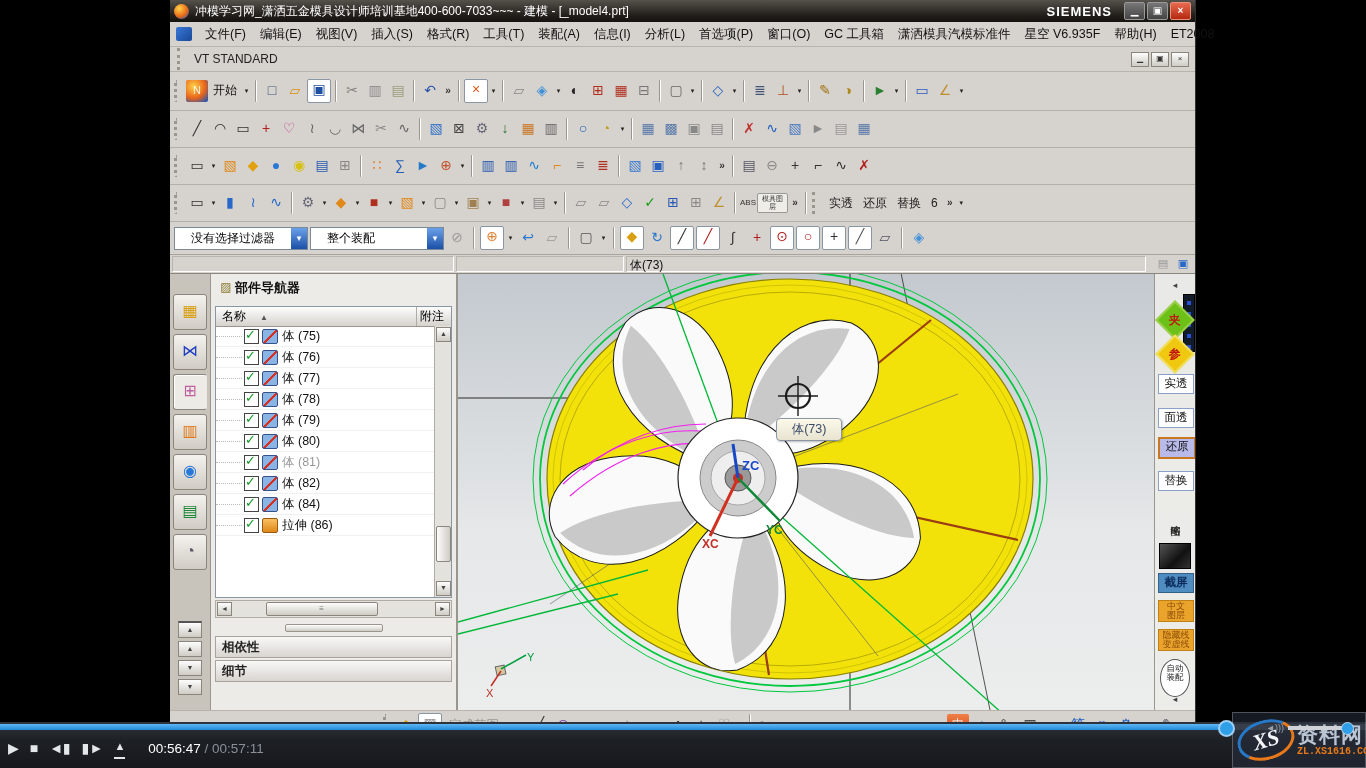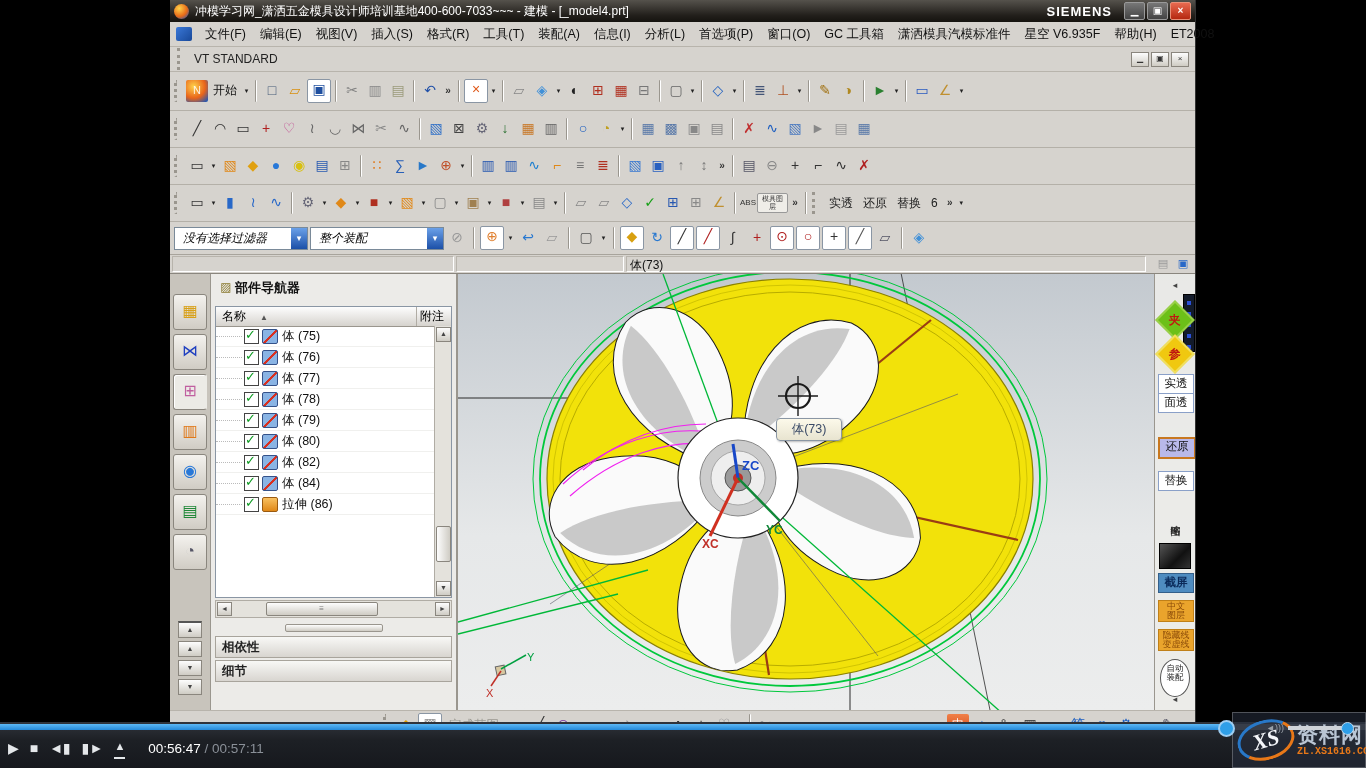--- a/index.html
+++ b/index.html
@@ -33,21 +33,21 @@
   .tbi.tiny{width:27px;font-size:7px;line-height:8px;white-space:normal;word-break:break-all;border:1px solid #999;background:#efede8;padding:1px;height:auto;}
   .tbi.tiny1{width:auto;font-size:8px;letter-spacing:0;}
   .tbi.dd{width:9px;font-size:7px;color:#222;line-height:22px;}
   .tbi.ovf{width:12px;font-size:10px;font-weight:bold;}
   .sep{width:1px;height:22px;background:#9a968e;border-right:1px solid #fff;margin:0 3px;flex:none;}
   .grip{width:5px;height:22px;border-left:3px dotted #9a968e;margin:0 3px 0 1px;flex:none;}
   .tb-textbtn{font-size:12px;color:#222;padding:2px 5px;white-space:nowrap;}
   
   .selbar{height:32px;background:#d6d3ce;border-bottom:1px solid #a8a49c;display:flex;align-items:center;padding:0 4px;gap:2px;}
   .sel{width:132px;height:21px;background:#fff;border:1px solid #7a8a99;display:flex;align-items:center;font-size:12px;flex:none;}
-  .sel .stext{flex:1;padding:0 8px;white-space:nowrap;overflow:hidden;font-style:italic;}
+  .sel .stext{flex:1;padding:0 16px;white-space:nowrap;overflow:hidden;}
   .sel .sarrow{width:16px;height:100%;background:linear-gradient(#6aa0e8,#1c50a8);color:#fff;font-size:9px;line-height:20px;text-align:center;}
   
   .statusrow{height:18px;background:#d6d3ce;border-bottom:1px solid #8a867e;position:relative;font-size:12px;color:#111;}
   .statseg{position:absolute;top:1px;bottom:1px;border:1px solid #b8b4ac;border-right-color:#fff;border-bottom-color:#fff;}
   .statmsg{position:absolute;left:460px;top:2px;font-size:12px;}
   .statright{position:absolute;right:3px;top:1px;display:flex;gap:2px;}
   .statright .tbi{width:18px;height:15px;line-height:14px;font-size:11px;}
   
   .mainarea{height:436px;display:flex;}
   
@@ -462,20 +462,26 @@
                 <span class="cb on"></span>
                 <span class="node-icon ni-body"></span>
                 <span class="tlabel">体 (79)</span>
               </div>
               <div class="trow">
                 <span class="tdots"></span>
                 <span class="cb on"></span>
                 <span class="node-icon ni-body"></span>
                 <span class="tlabel">体 (80)</span>
               </div>
+              <div class="trow dim">
+                <span class="tdots"></span>
+                <span class="cb on"></span>
+                <span class="node-icon ni-body"></span>
+                <span class="tlabel">体 (81)</span>
+              </div>
               <div class="trow">
                 <span class="tdots"></span>
                 <span class="cb on"></span>
                 <span class="node-icon ni-body"></span>
                 <span class="tlabel">体 (82)</span>
               </div>
               <div class="trow">
                 <span class="tdots"></span>
                 <span class="cb on"></span>
                 <span class="node-icon ni-body"></span>
@@ -618,21 +624,21 @@
               </div>
           </div>
           <div class="rp" style="top:66px">
             <div class="diamond yellow">
                 <span>参</span>
               </div>
           </div>
           <div class="rp" style="top:100px">
               <div class="rbtn">实透</div>
             </div>
-          <div class="rp" style="top:119px">
+          <div class="rp" style="top:134px">
               <div class="rbtn">面透</div>
             </div>
           <div class="rp" style="top:163px">
               <div class="rbtn active">还原</div>
             </div>
           <div class="rp" style="top:197px">
               <div class="rbtn">替换</div>
             </div>
           <div class="rp" style="top:222px">
               <div class="vtext">缩略图</div>

